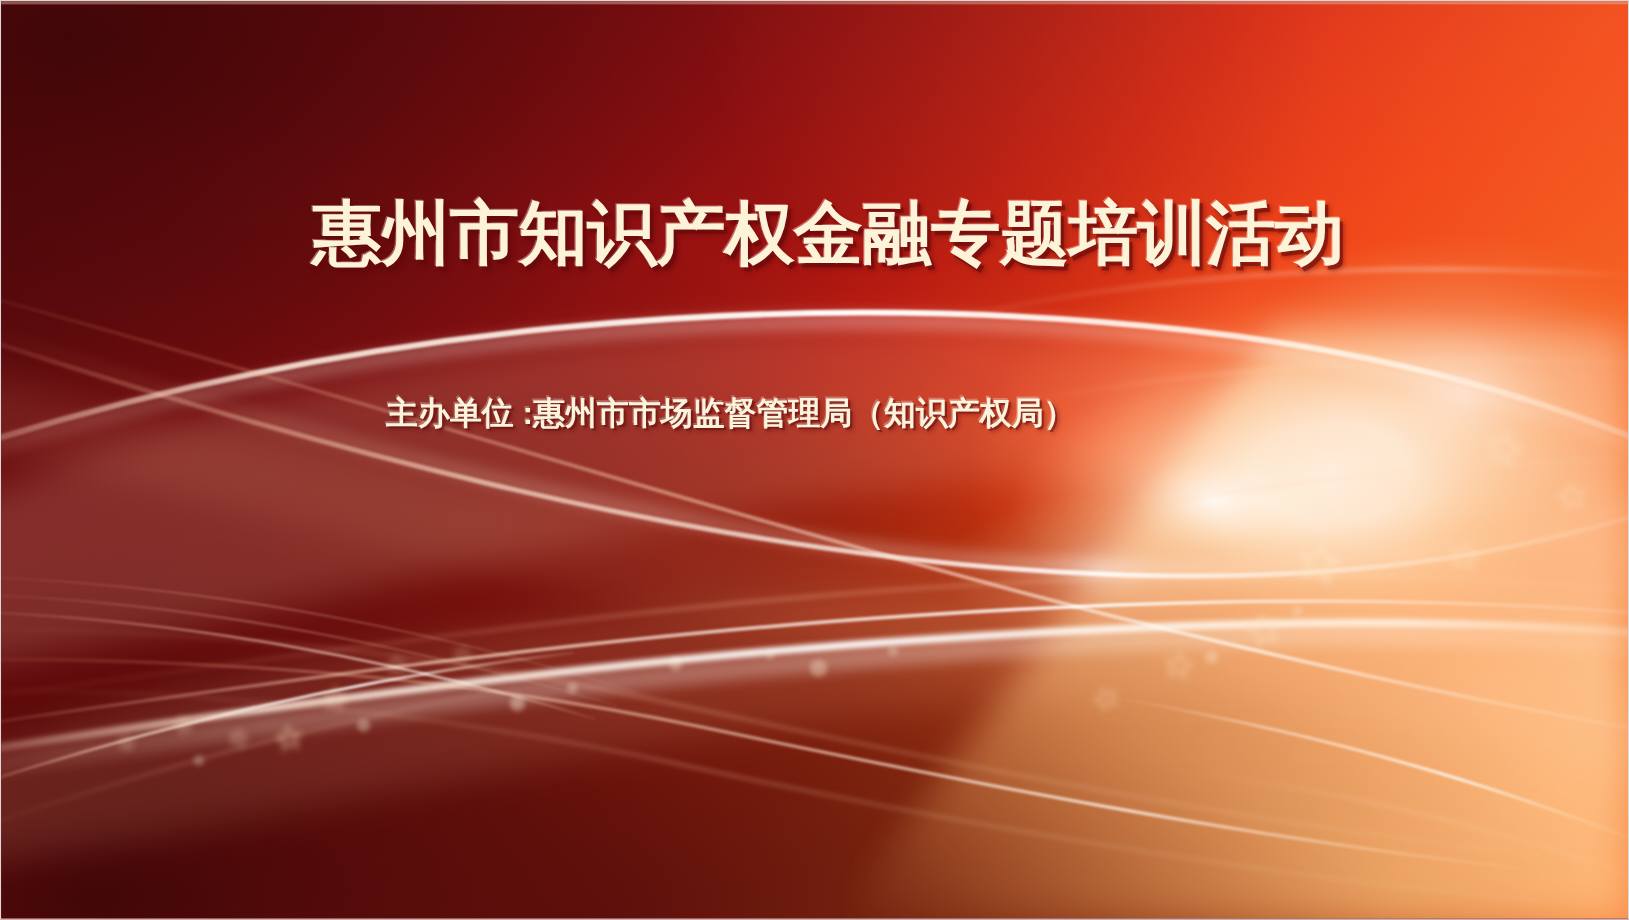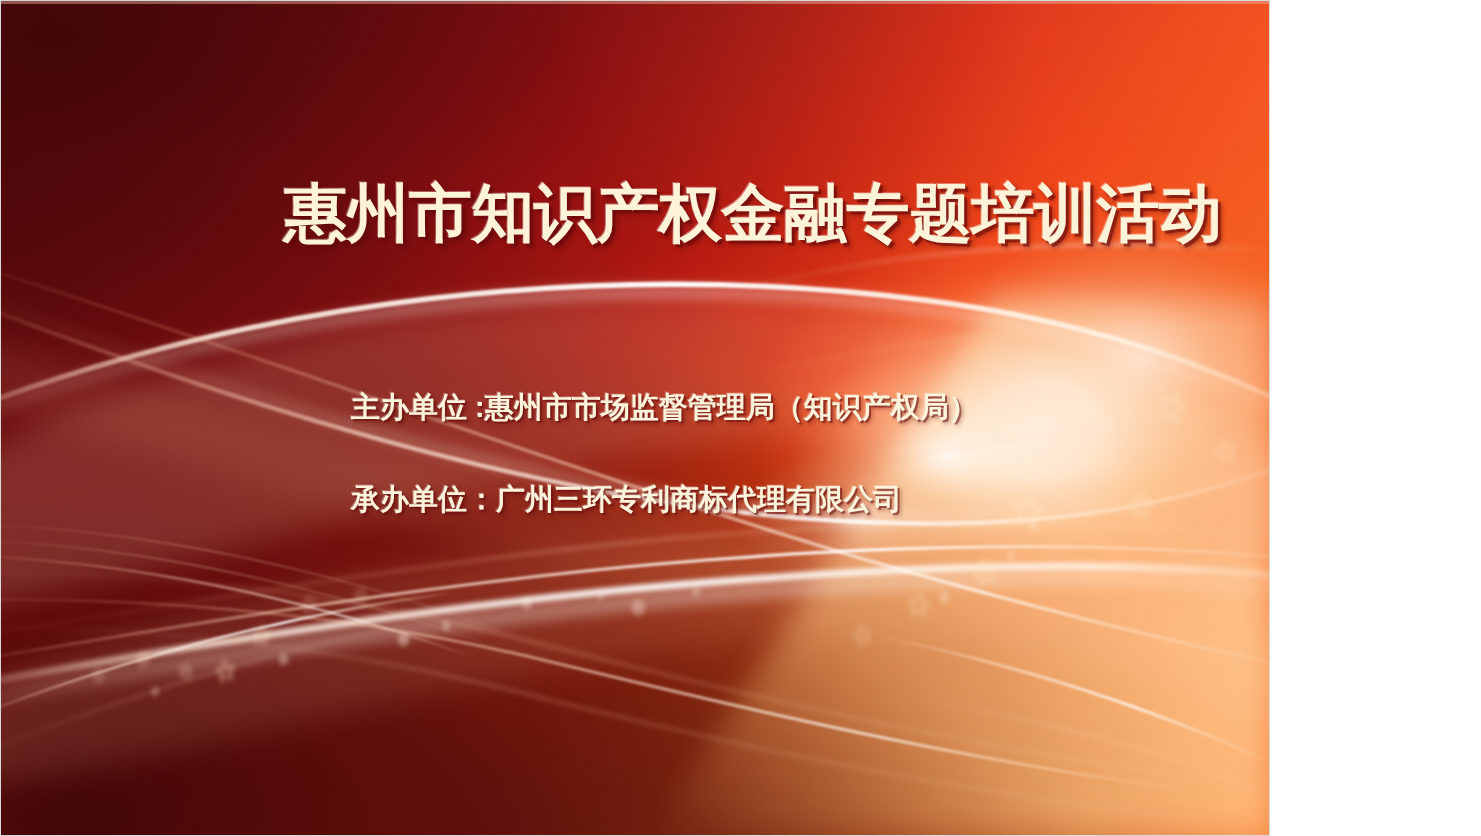--- a/index.html
+++ b/index.html
@@ -1,21 +1,21 @@
 <!DOCTYPE html>
 <html lang="zh"><head>
 <meta charset="utf-8">
 <title>惠州市知识产权金融专题培训活动</title>
 <style>
   html,body{margin:0;padding:0;background:#ffffff;}
   body{font-family:"Liberation Sans","DejaVu Sans",sans-serif;}
 
   #slide{
     position:relative;
-    width:1270px;
+    width:1481px;
     height:836px;
     overflow:hidden;
     box-sizing:border-box;
     border:1px solid #d9d9d9;
     background:#7a0f12;
   }
 
   
   #bg-art{
     position:absolute;
@@ -48,21 +48,20 @@
        3px 3px 0 rgba(104,10,12,.55),
        4px 4px 5px rgba(84,6,8,.45),
       -1px -1px 0 rgba(255,255,255,.35);
   }
 
   .org-list{
     position:absolute;
     left:350px;
     top:358px;
     width:1000px;
-    margin-top:31px;
   }
 
   .org-line{
     margin:0 0 57px 0;
     font-size:29px;
     font-weight:bold;
     line-height:1.2;
     white-space:nowrap;
     color:#fbf4dc;
     text-shadow:
@@ -300,17 +299,16 @@
 
     <rect x="0" y="0" width="1481" height="3" fill="#e8b9a6" opacity="0.45"></rect>
   </svg>
 
   <div id="content">
 
     <h1 class="slide-title">惠州市知识产权金融专题培训活动</h1>
 
     <div class="org-list">
       <p class="org-line">主办单位 :惠州市市场监督管理局（知识产权局）</p>
-      <p class="org-line">承办单位：广州三环专利商标代理有限公司</p>
     </div>
 
   </div>
 </div>
 
 </body></html>

